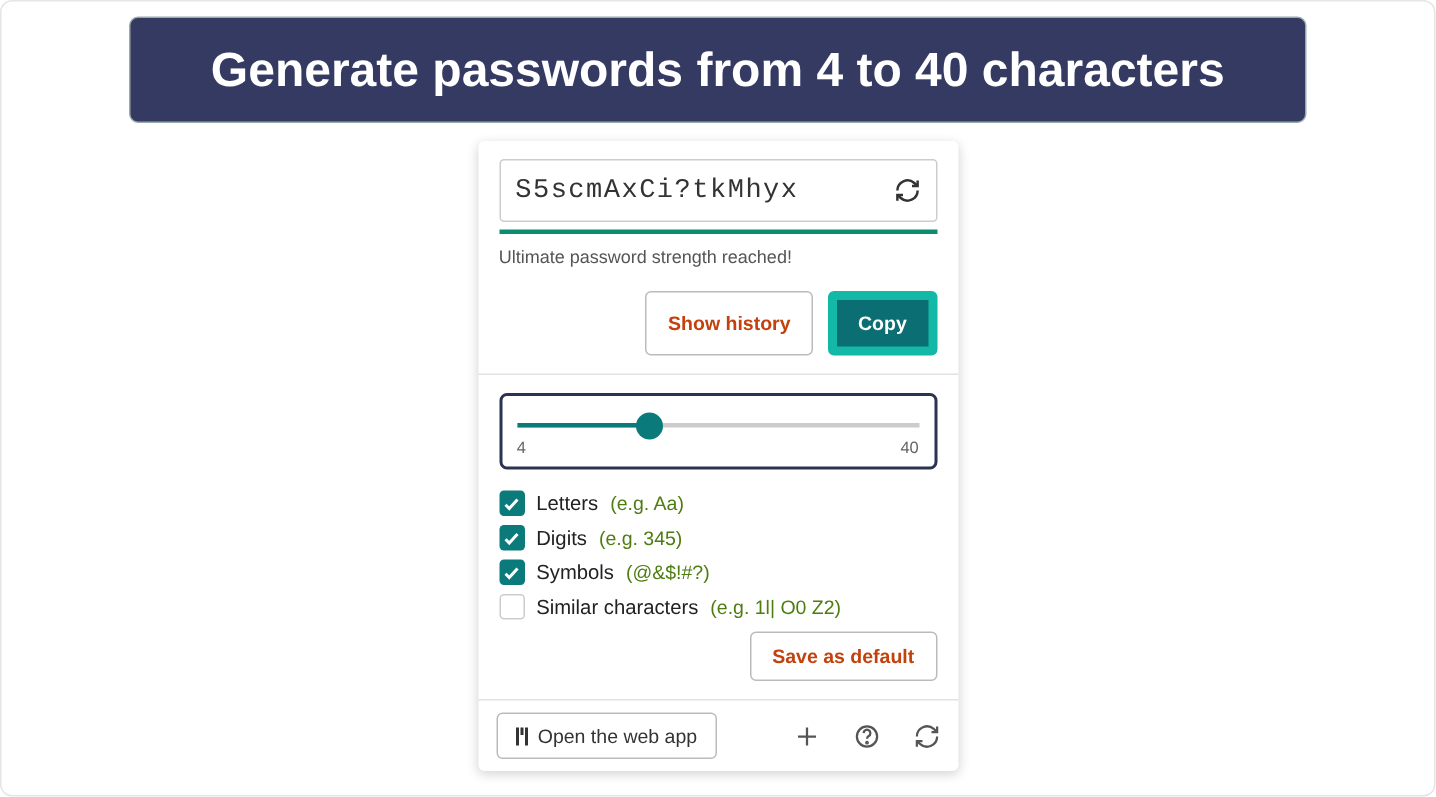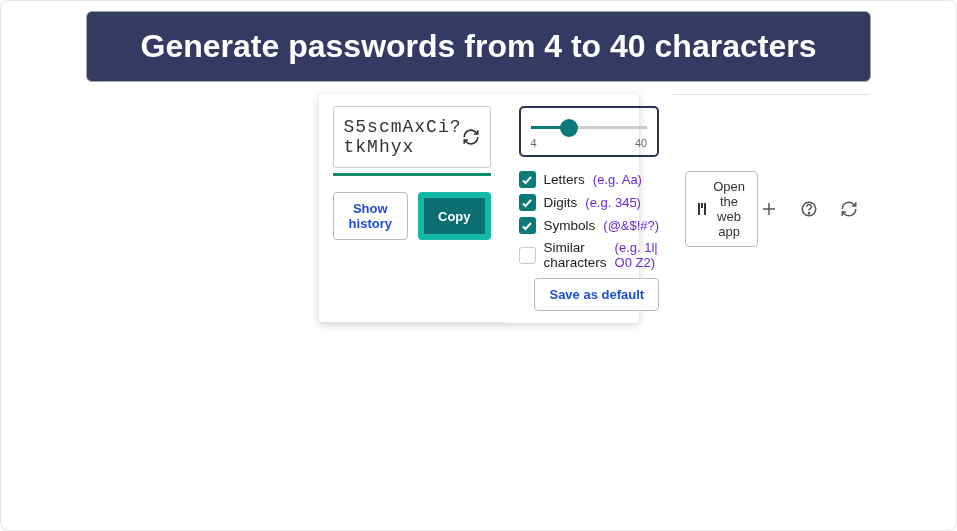--- a/index.html
+++ b/index.html
@@ -23,20 +23,21 @@
       text-align: center;
       padding: 16px 0;
     }
     .app-panel {
       width: 320px;
       margin: 12px auto 0 auto;
       background: #fff;
       border-radius: 4px;
       box-shadow: 0 2px 8px rgba(0,0,0,0.18);
       display: flex;
+      flex-direction: column;
     }
     .upper {
       padding: 12px 14px 12px 14px;
       border-bottom: 1px solid #e2e2e2;
     }
     .pwd-box {
       border: 1px solid #ccc;
       border-radius: 3px;
       display: flex;
       align-items: center;
@@ -67,21 +68,21 @@
     .btn {
       font-size: 13px;
       padding: 8px 14px;
       border-radius: 4px;
       cursor: pointer;
       font-weight: 600;
     }
     .btn-outline {
       background: #fff;
       border: 1px solid #bbb;
-      color: #1d4ed8;
+      color: #c2410c;
     }
     .btn-primary {
       background: #0a6e72;
       border: 6px solid #14b8a6;
       color: #fff;
     }
     .settings {
       padding: 12px 14px 12px 14px;
     }
     .length-box {
@@ -132,21 +133,21 @@
       margin-top: 14px;
     }
     .check-row {
       display: flex;
       align-items: center;
       gap: 8px;
       font-size: 13.5px;
       color: #222;
       margin-bottom: 6px;
     }
-    .check-row .hint { color: #6d28d9; font-size: 13px; }
+    .check-row .hint { color: #4d7c0f; font-size: 13px; }
     .checkbox {
       width: 17px;
       height: 17px;
       border-radius: 3px;
       display: flex;
       align-items: center;
       justify-content: center;
       flex-shrink: 0;
     }
     .checkbox.checked {
@@ -218,20 +219,21 @@
       <span class="refresh-icon">
         <svg viewBox="0 0 24 24" fill="none" stroke="#333" stroke-width="2.2">
           <path d="M3 12a9 9 0 0 1 15-6.7L21 8"></path>
           <path d="M21 3v5h-5"></path>
           <path d="M21 12a9 9 0 0 1-15 6.7L3 16"></path>
           <path d="M3 21v-5h5"></path>
         </svg>
       </span>
     </div>
     <div class="strength-bar"></div>
+    <div class="strength-text">Ultimate password strength reached!</div>
     <div class="button-row">
       <button class="btn btn-outline">Show history</button>
       <button class="btn btn-primary">Copy</button>
     </div>
   </div>
 
   <div class="settings">
     <div class="length-box">
       <div class="slider-wrap">
         <div class="slider-track"></div>

